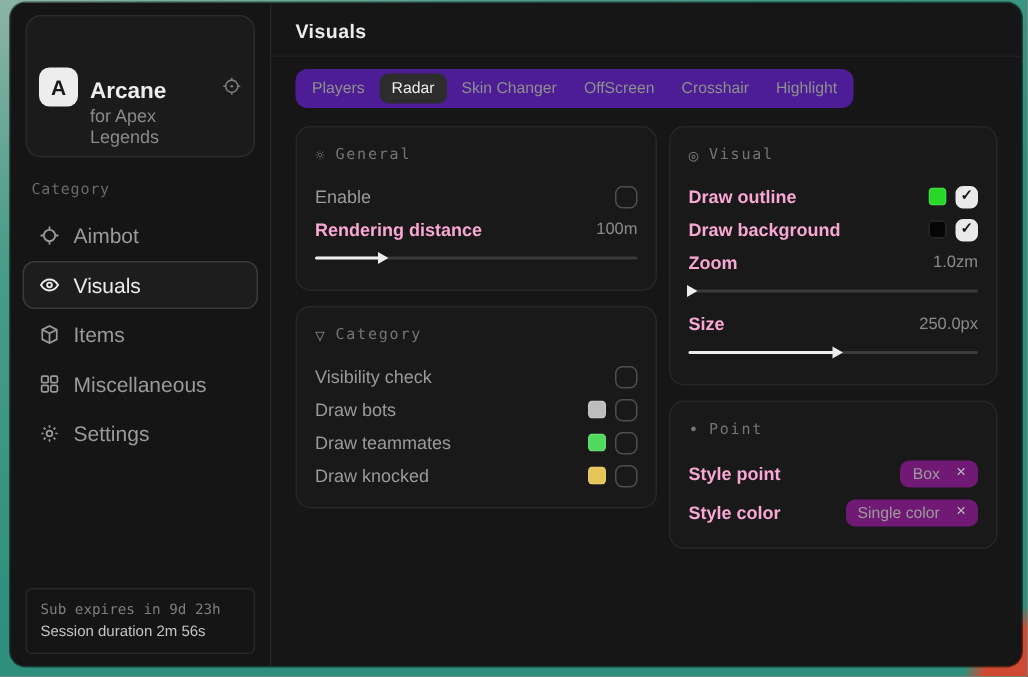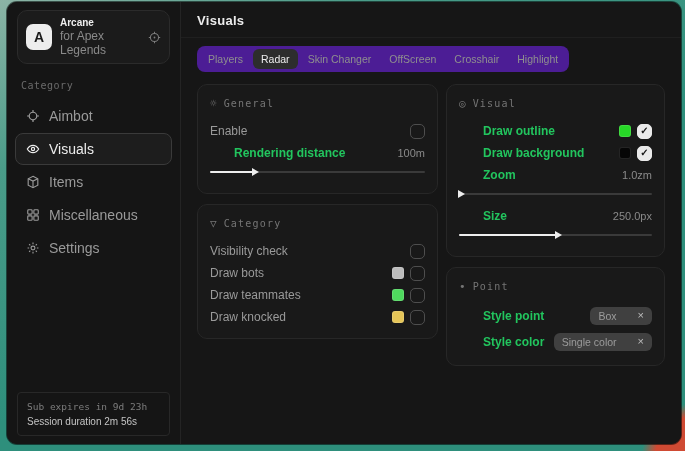--- a/index.html
+++ b/index.html
@@ -17,21 +17,21 @@
     background:#161616; border-radius:10px; overflow:hidden;
     display:flex; box-shadow:0 0 0 1px rgba(0,0,0,.55);
   }
 
   
   .sidebar { width:174px; background:#151515; border-right:1px solid #242424; display:flex; flex-direction:column; }
   .brand { margin:8px 10px 0; border:1px solid #2b2b2b; background:#1b1b1b; border-radius:10px;
            padding:6px 8px; display:flex; align-items:center; gap:8px; }
   .logo { width:26px; height:26px; background:#ededed; color:#1a1a1a; border-radius:7px;
           font-weight:700; font-size:14px; display:grid; place-items:center; flex:none; }
-  .brand-name { font-size:10px; font-weight:700; color:#ededed; }
+  .brand-name { font-size:15px; font-weight:700; color:#ededed;margin-top:35px; }
   .brand-sub  { font-size:12px; color:#8a8a8a; margin-top:1px; }
   .brand-icon { margin-left:auto; color:#7c7c7c; display:flex; }
 
   .cat-label { margin:16px 14px 8px; font-family:"DejaVu Sans Mono", monospace; font-size:10px;
                color:#6a6a6a; letter-spacing:.5px; }
   .nav-item { display:flex; align-items:center; gap:9px; padding:7px 10px; margin:1px 8px;
               color:#9a9a9a; font-size:14px; border:1px solid transparent; border-radius:8px; cursor:pointer; }
   .nav-item.active { background:#1d1d1d; border-color:#3a3a3a; color:#ececec; }
   .nav-icon { display:flex; flex:none; }
 
@@ -56,37 +56,37 @@
   .col-right { flex:1; min-width:0; }
 
   .card { border:1px solid #272727; background:#191919; border-radius:10px; padding:10px 12px; }
   .sec-head { display:flex; align-items:center; gap:7px; color:#757575;
               font-family:"DejaVu Sans Mono", monospace; font-size:10px; letter-spacing:1.2px; margin:2px 0 10px; }
   .sec-icon { font-size:11px; letter-spacing:0; }
 
   .row { display:flex; align-items:center; justify-content:space-between; min-height:22px; padding:1px 0; }
   .row.tall { min-height:26px; }
   .lbl { font-size:12px; color:#9a9a9a;text-align:right; }
-  .lbl.strong { color:#22c55e; font-weight:700;margin-left:24px; }
+  .lbl.strong { color:#f9a8d4; font-weight:700; }
   .val { font-size:11px; color:#8a8a8a; }
   .controls { display:flex; align-items:center; gap:6px; }
 
   .swatch { width:12px; height:12px; border-radius:3px; border:1px solid rgba(255,255,255,.12); cursor:pointer; }
   .checkbox { width:15px; height:15px; border-radius:5px; border:1.5px solid #4e4e4e;
               display:grid; place-items:center; cursor:pointer; }
   .checkbox.checked { background:#eaeaea; border-color:#eaeaea; }
   .check-glyph { font-size:10px; font-weight:700; color:#141414; line-height:1; }
 
   .slider { position:relative; height:12px; margin:2px 0 5px; cursor:pointer; }
   .slider::before { content:""; position:absolute; left:0; right:0; top:5px; height:2px; background:#3a3a3a; border-radius:1px; }
   .slider .fill { position:absolute; left:0; top:5px; height:2px; background:#ededed; border-radius:1px; }
   .slider .thumb { position:absolute; top:2px; width:0; height:0; transform:translateX(-1px);
                    border-left:7px solid #ededed; border-top:4px solid transparent; border-bottom:4px solid transparent; }
 
-  .tag { background:#404040; border-radius:6px; padding:3px 8px; display:flex; align-items:flex-start; gap:21px;
+  .tag { background:#701a75; border-radius:6px; padding:3px 8px; display:flex; align-items:flex-start; gap:11px;
          font-size:10.5px; color:#9c9c9c; cursor:pointer; }
   .tag .x { color:#bdbdbd; font-size:11px; line-height:1; }
 
   svg { display:block; }
 </style>
 </head>
 <body>
 
 <div class="desktop">
   <div class="window">

